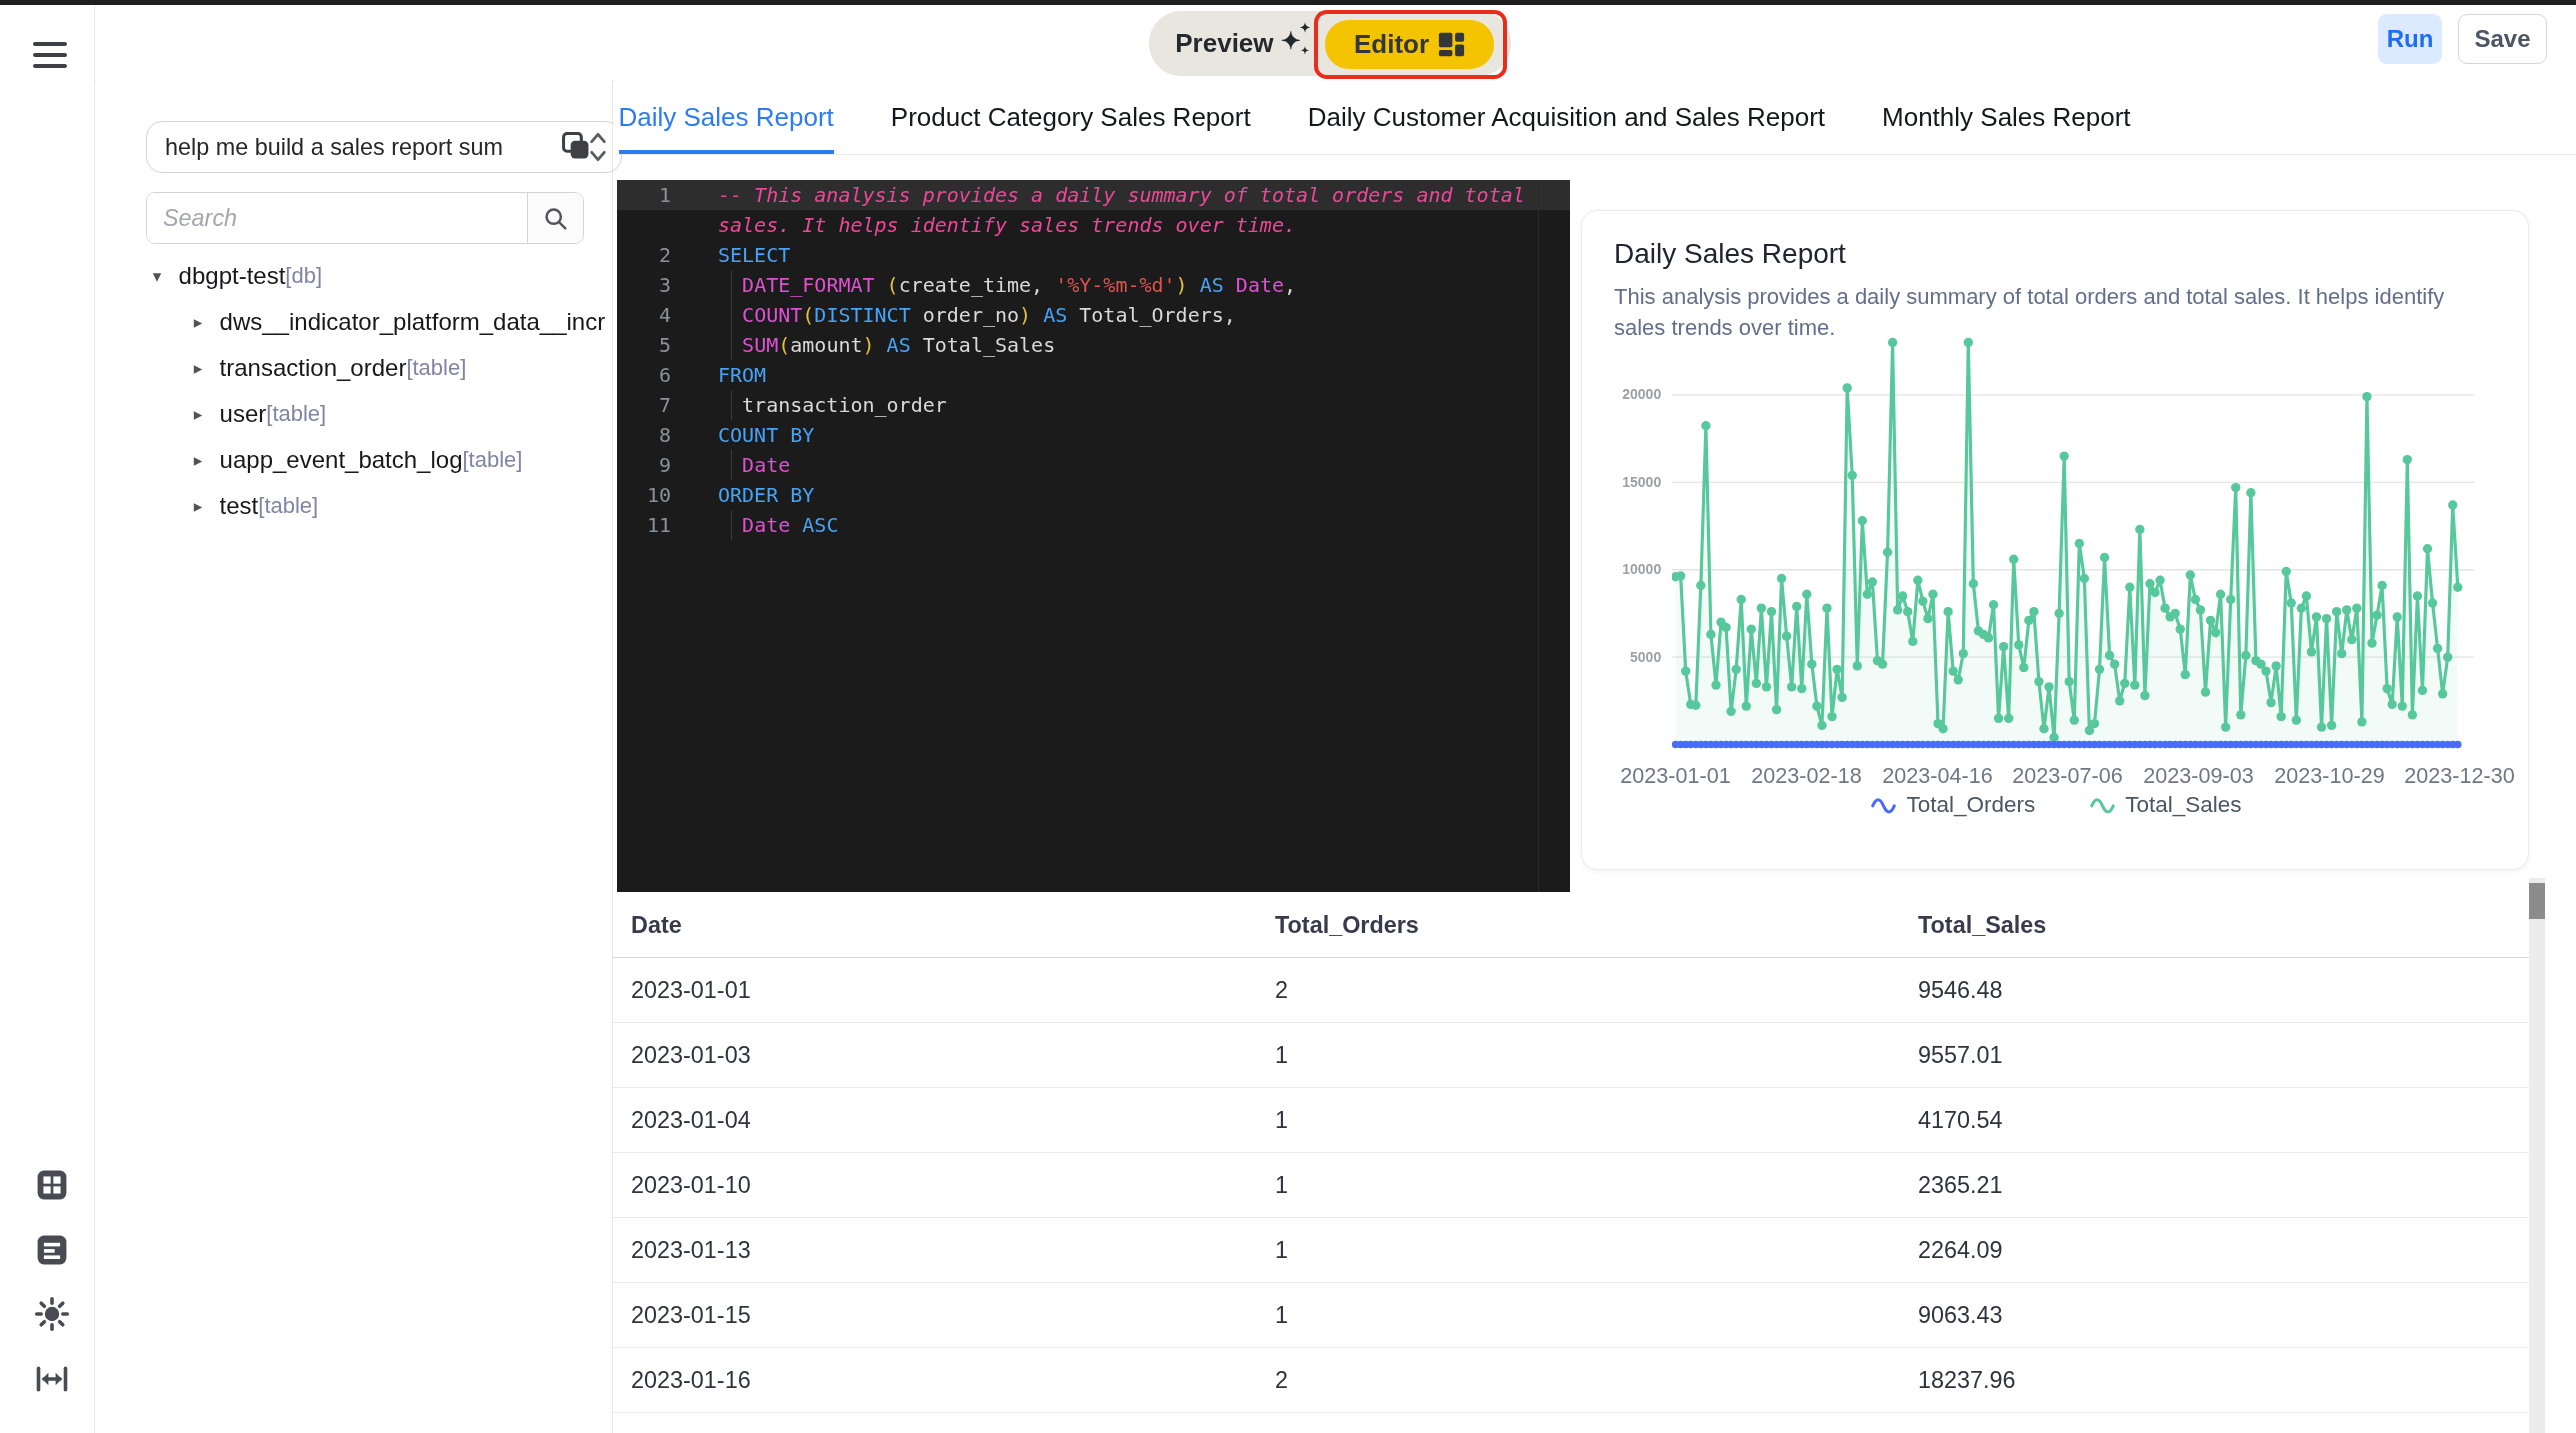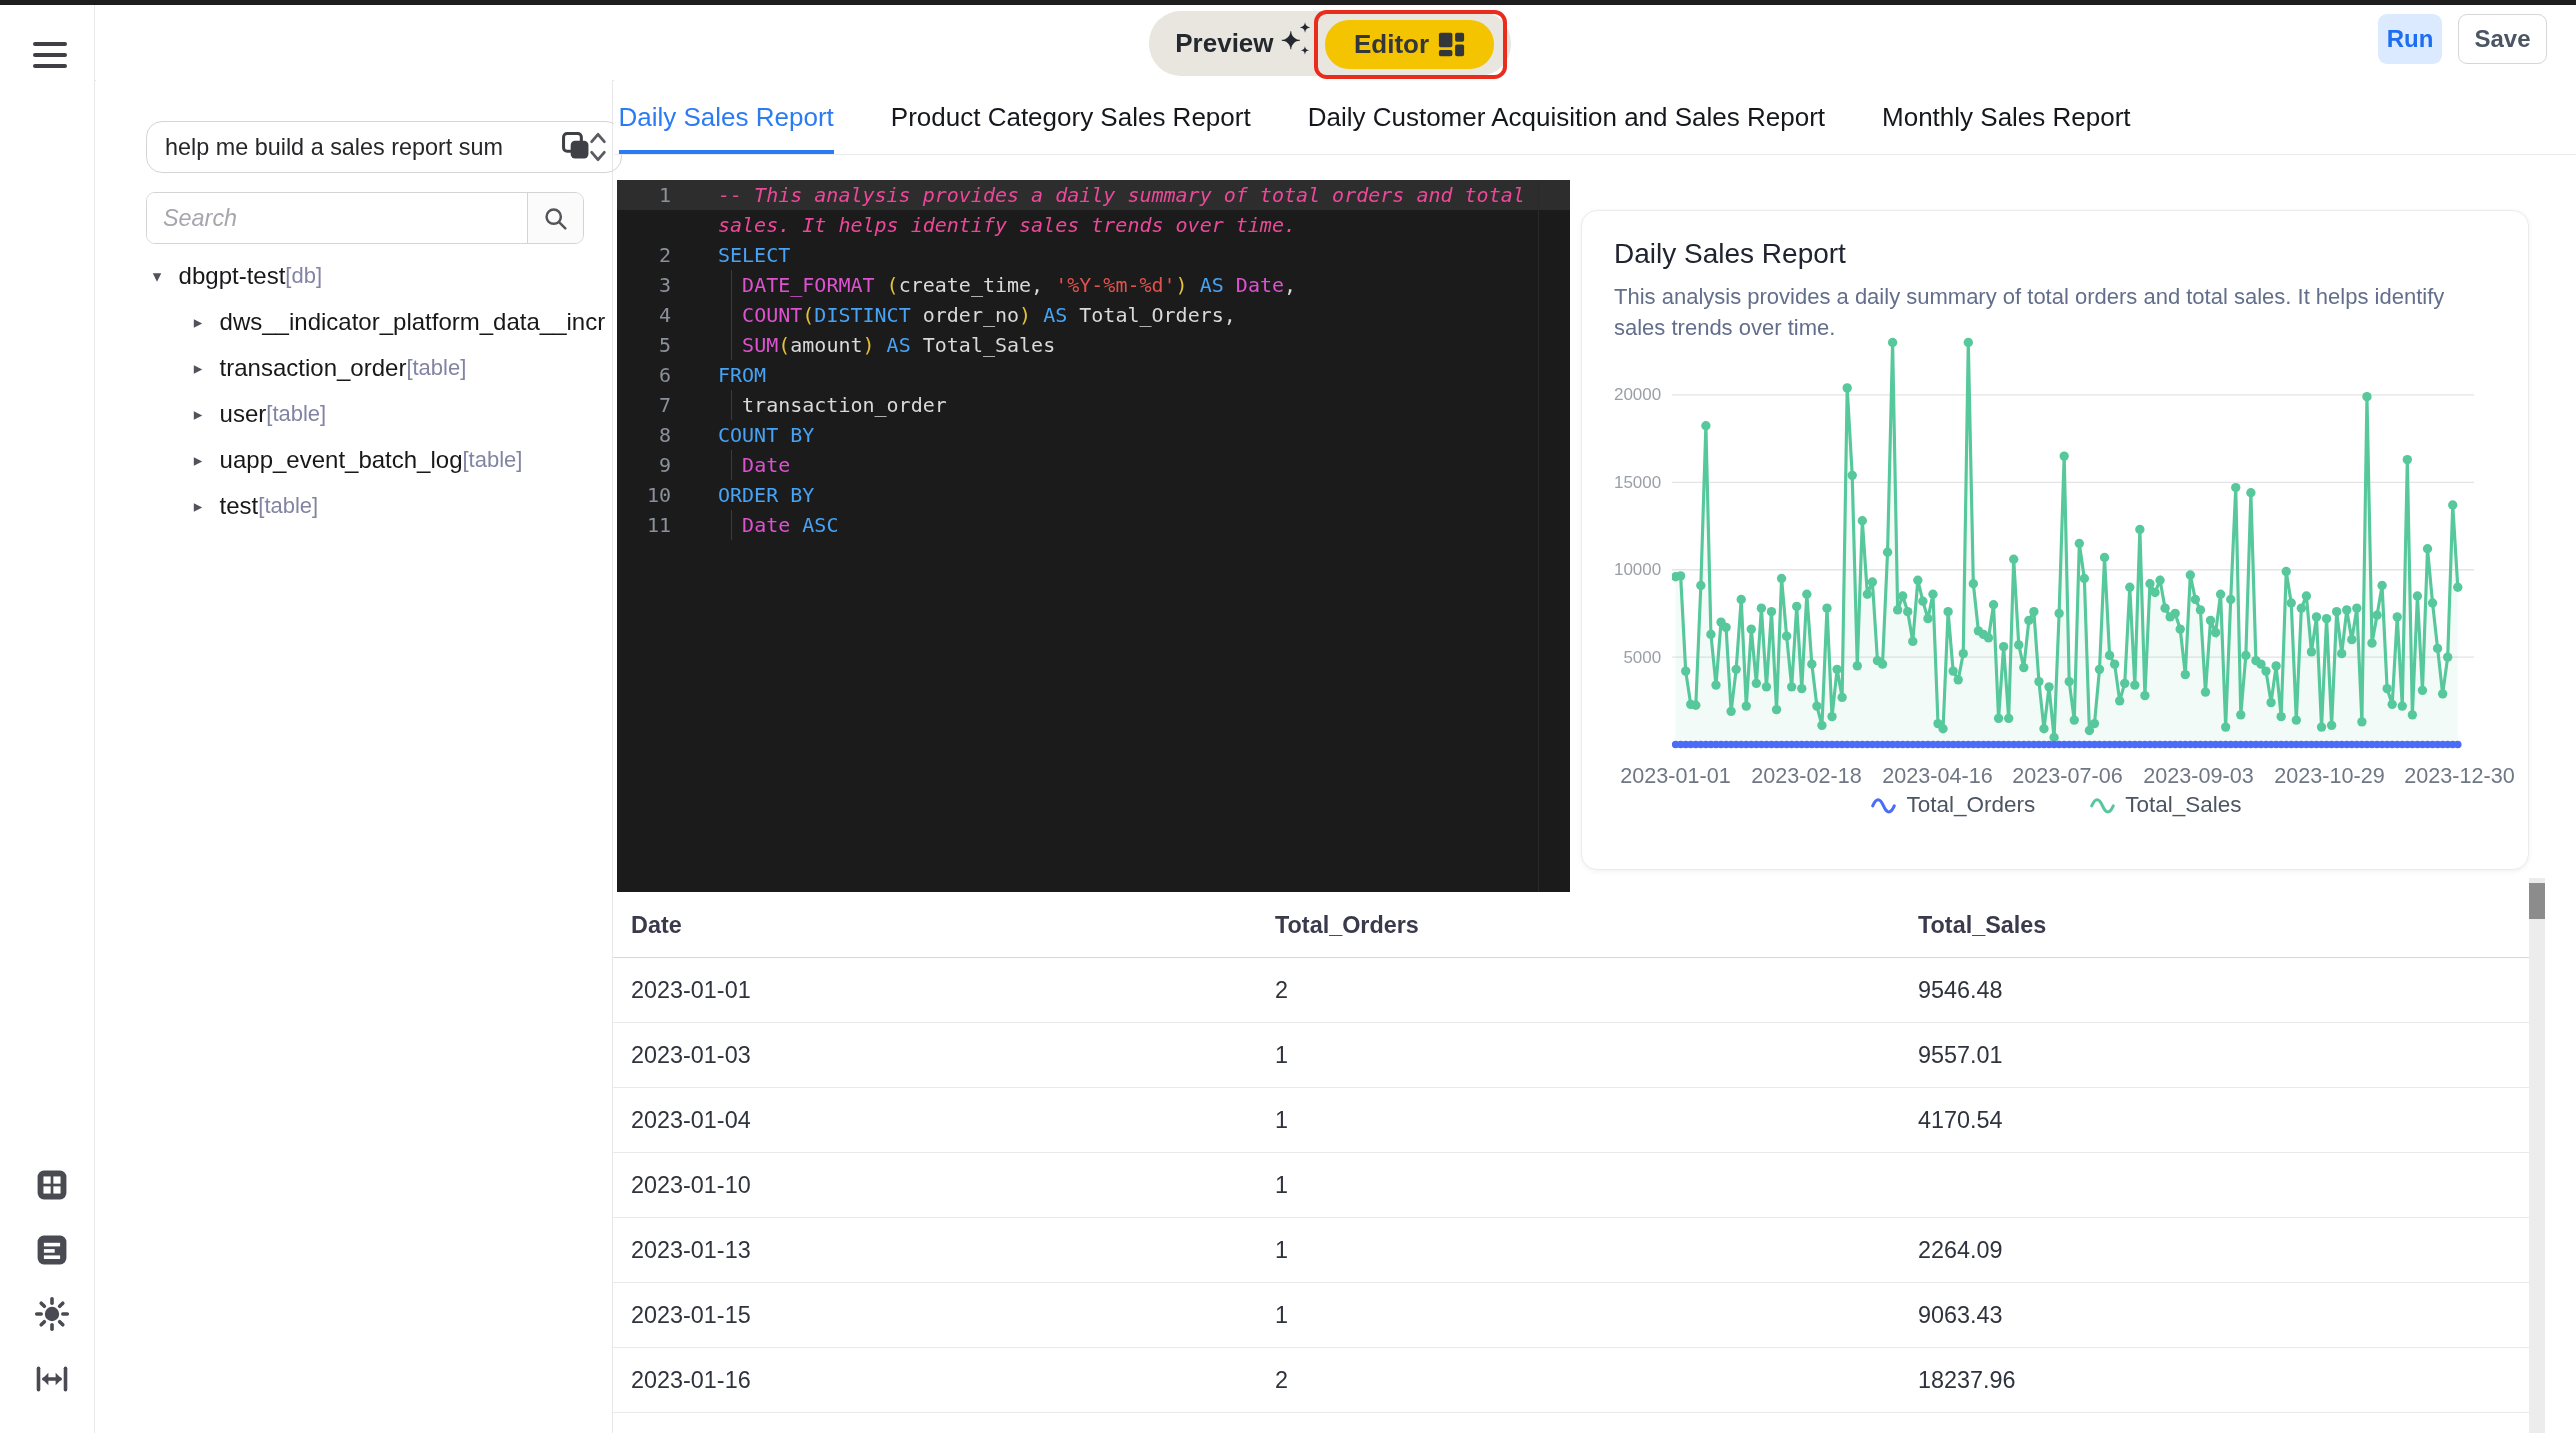--- a/index.html
+++ b/index.html
@@ -73,21 +73,21 @@
   .code-row .src { position:absolute; left:101px; top:0; }
   .c-comment { color:#ec4899;font-style:italic; } .c-kw { color:#47a3f5; } .c-fn { color:#de52d2; }
   .c-str { color:#e0524e; } .c-paren { color:#e5c138; } .c-id { color:#d9d9d9; }
   #editor-scroll-line { left:1538px; top:180px; width:0.9px; height:712px; background:#2a2a2a; }
 
   
   #chart-card { left:1581px; top:210px; width:948px; height:660px; background:#fff; border:0.9px solid #ebebee;
                 border-radius:16px; box-shadow:0 1.8px 5.4px rgba(0,0,0,.05); }
   #chart-title { position:absolute; left:32px; top:27px; font-size:28px; font-weight:500; color:#202430; }
   #chart-desc { position:absolute; left:32px; top:70px; width:847px; font-size:22px; line-height:31px; color:#636e8b; }
-  .ytick { position:absolute; width:90px; text-align:right; font-size:17px; color:#9aa0a6; height:27px; line-height:27px; }
+  .ytick { position:absolute; width:90px; text-align:right; font-size:14px; color:#9aa0a6; height:27px; line-height:27px;font-weight:bold; }
   .xtick { position:absolute; width:153px; text-align:center; font-size:21.6px; color:#6f7684; }
   #legend { position:absolute; left:0; top:581px; width:948px; display:flex; justify-content:center; gap:54px; }
   .legend-item { display:flex; align-items:center; gap:9px; font-size:22.5px; color:#4b5563; cursor:pointer; }
 
   
   #result-table { left:613px; top:893px; width:1916px; background:#fff; }
   .t-row { display:grid; grid-template-columns:662px 643px 1fr; align-items:center; height:65px; }
   .t-row > div:first-child { padding-left:18px; }
   .t-head { font-weight:700; color:#3a3a4d; font-size:23.4px; border-bottom:1.8px solid #d8d8dc; }
   .t-body { font-size:23.4px; color:#2f333d; border-bottom:0.9px solid #e9e9ec; }
@@ -617,20 +617,21 @@
       <div>9557.01</div>
     </div>
     <div class="t-row t-body">
       <div>2023-01-04</div>
       <div>1</div>
       <div>4170.54</div>
     </div>
     <div class="t-row t-body">
       <div>2023-01-10</div>
       <div>1</div>
+      <div>2365.21</div>
     </div>
     <div class="t-row t-body">
       <div>2023-01-13</div>
       <div>1</div>
       <div>2264.09</div>
     </div>
     <div class="t-row t-body">
       <div>2023-01-15</div>
       <div>1</div>
       <div>9063.43</div>

